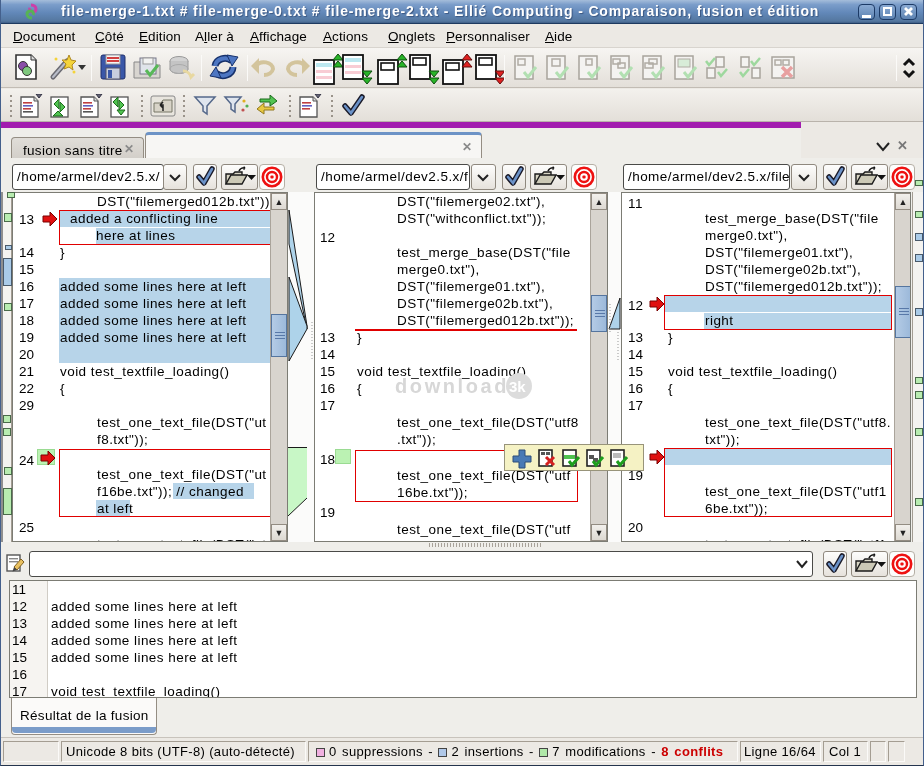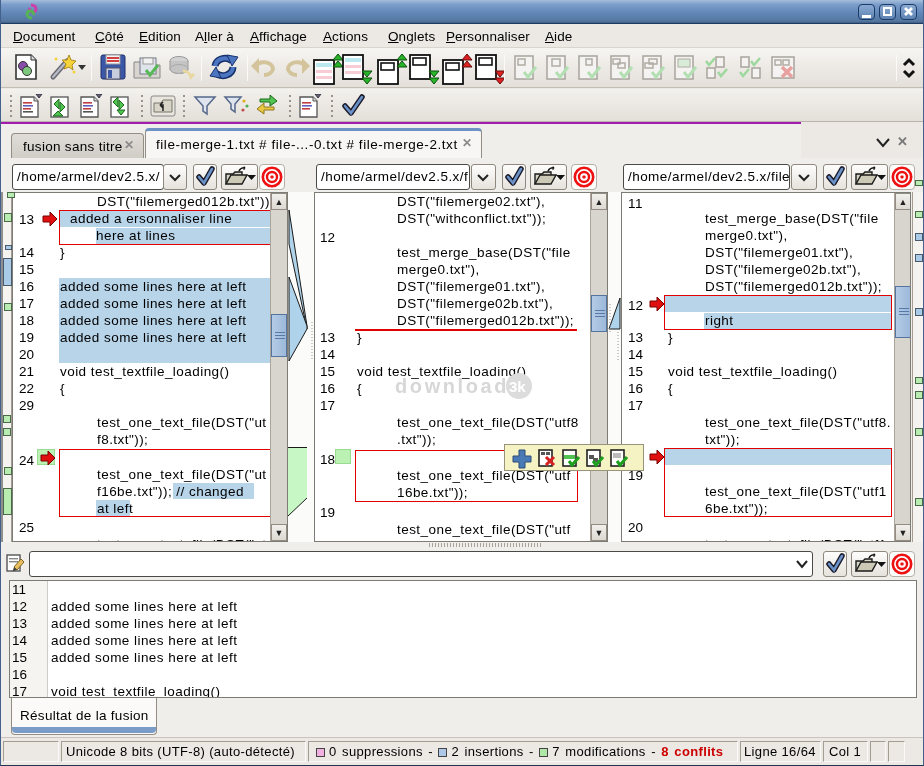--- a/index.html
+++ b/index.html
@@ -12,21 +12,21 @@
 
 #menu{left:0;top:24px;width:924px;height:24px;background:#ece9e4;border-bottom:1px solid #d8d4ce}
 .mi{position:absolute;top:5px;font-size:13.5px;letter-spacing:0.1px;color:#000;white-space:nowrap}
 .mi u{text-decoration:underline}
 
 #tb1{left:0;top:48px;width:924px;height:40px;background:linear-gradient(180deg,#f7f5f2,#e3dfd9);border-bottom:1px solid #c2bcb4}
 #tb2{left:0;top:89px;width:924px;height:33px;background:linear-gradient(180deg,#f3f1ed,#e3dfd9);border-bottom:1px solid #b9b3ab}
 .sep1{position:absolute;top:7px;width:1px;height:26px;background:#b0a99f;border-right:1px solid #fbfaf8}
 .grip{position:absolute;top:6px;width:2px;height:22px;background-image:repeating-linear-gradient(180deg,#9a938a 0 2px,transparent 2px 5px)}
 
-#tabrow{left:0;top:122px;width:800px;height:36px;background:#efeeea;border-top:2px solid #a21caf}
+#tabrow{left:0;top:122px;width:800px;height:36px;background:#efeeea;border-top:6px solid #a21caf}
 .tab1{left:10px;top:9px;width:133px;height:27px;background:linear-gradient(180deg,#e0ddd8,#cfcbc5);border:1px solid #948d83;border-bottom:none;border-radius:4px 4px 0 0}
 .tab2{left:144px;top:4px;width:337px;height:32px;background:#f7f6f4;border:1px solid #948d83;border-bottom:none;border-top:3px solid #6d93c6;border-radius:4px 4px 0 0}
 .tabtxt{font-size:13.5px;letter-spacing:0.3px;color:#000;white-space:nowrap}
 
 .pane{position:absolute;top:192px;height:350px;background:#fff;border:1px solid #7c7c74;overflow:hidden}
 .r{position:absolute;height:17px;line-height:17px;font-size:13.5px;letter-spacing:0.45px;color:#000;white-space:pre}
 .num{position:absolute;height:17px;line-height:17px;font-size:13.5px;color:#000;white-space:pre}
 .bluebg{position:absolute;background:#b7d4e9}
 .redbox{position:absolute;border:1px solid #e00000}
 .gbadge{position:absolute;background:#bbf2b3;border:1px solid #9adb92}
@@ -40,20 +40,21 @@
 
 .cell{position:absolute;top:741px;height:21px;border:1px solid #a49d92;border-right-color:#fbfaf8;border-bottom-color:#fbfaf8;font-size:13px;letter-spacing:0.35px;line-height:19px;color:#000;white-space:nowrap}
 .sq{display:inline-block;width:9px;height:9px;border:1px solid #444;vertical-align:-1px;margin-right:4px}
 </style></head>
 <body>
 <div class="abs" id="title">
   <svg class="abs" style="left:22px;top:3px" width="17" height="17" viewBox="0 0 17 17">
       <path d="M8 2c3 0 5 2 5 4s-2 3-4 3 -3-2-2-4" fill="none" stroke="#cc3fa8" stroke-width="3"></path>
       <path d="M9 15c-3 0-5-2-5-4s2-3 4-3 3 2 2 4" fill="none" stroke="#56b356" stroke-width="3"></path>
     </svg>
+  <div class="abs txt">file-merge-1.txt # file-merge-0.txt # file-merge-2.txt - Ellié Computing - Comparaison, fusion et édition</div>
   <div class="abs wbtn" style="left:857px">
       <div class="abs" style="left:3px;top:10px;width:9px;height:3px;background:#fff"></div>
     </div>
   <div class="abs wbtn" style="left:878px">
       <div class="abs" style="left:3px;top:2px;width:9px;height:9px;border:2px solid #fff"></div>
     </div>
   <div class="abs wbtn" style="left:899px"><svg width="15" height="14">
         <path d="M4 3 L11 10 M11 3 L4 10" stroke="#fff" stroke-width="2.8"></path>
       </svg></div>
 </div>
@@ -287,21 +288,20 @@
       <path d="M5 13 L11 20 L22 4" stroke="#1a1a28" stroke-width="5.5" fill="none" stroke-linecap="round" stroke-linejoin="round"></path>
       <path d="M5 13 L11 20 L22 4" stroke="#6b92c8" stroke-width="2.6" fill="none" stroke-linecap="round"></path>
     </svg>
 </div>
 <div class="abs" id="tabrow">
   <div class="abs tab1">
       <span class="abs tabtxt" style="left:11px;top:5px">fusion sans titre</span>
       <span class="abs" style="left:112px;top:4px;color:#8a8a8a;font-weight:bold;font-size:12px">✕</span>
     </div>
   <div class="abs tab2">
-      <span class="abs tabtxt" style="left:10px;top:6px;letter-spacing:0.55px">file-merge-1.txt # file-...-0.txt # file-merge-2.txt</span>
       <span class="abs" style="left:316px;top:5px;color:#8a8a8a;font-weight:bold;font-size:12px">✕</span>
     </div>
   <svg class="abs" style="left:874px;top:13px" width="16" height="12">
       <path d="M2 2 L8 9 L14 2" fill="none" stroke="#222" stroke-width="2"></path>
     </svg>
   <div class="abs" style="left:896px;top:10px;font-size:13px;color:#777;font-weight:bold">✕</div>
 </div>
 
 <div class="abs" id="content" style="left:0;top:158px;width:924px;height:580px;background:#efeeea"></div>
 
@@ -366,21 +366,21 @@
 <div class="pane" id="p1" style="left:11px;width:276px">
  <div class="bluebg" style="left:47px;top:18px;width:211px;height:16px"></div>
  <div class="bluebg" style="left:83px;top:35px;width:175px;height:16px"></div>
  <div class="redbox" style="left:46px;top:17px;width:213px;height:35px"></div>
  <div class="bluebg" style="left:46px;top:85px;width:213px;height:85px"></div>
  <div class="gbadge" style="left:24px;top:256px;width:18px;height:16px"></div>
  <div class="bluebg" style="left:160px;top:290px;width:81px;height:16px"></div>
  <div class="bluebg" style="left:83px;top:307px;width:34px;height:16px"></div>
  <div class="redbox" style="left:46px;top:256px;width:213px;height:68px"></div>
  <div class="r" style="left:84px;top:0">DST("filemerged012b.txt"));</div>
- <div class="r" style="left:57px;top:17px">added a ersonnaliser line</div>
+ <div class="r" style="left:57px;top:17px">added a conflicting line</div>
  <div class="r" style="left:83px;top:34px">here at lines</div>
  <div class="r" style="left:47px;top:51px">}</div>
  <div class="r" style="left:47px;top:85px">added some lines here at left</div>
  <div class="r" style="left:47px;top:102px">added some lines here at left</div>
  <div class="r" style="left:47px;top:119px">added some lines here at left</div>
  <div class="r" style="left:47px;top:136px">added some lines here at left</div>
  <div class="r" style="left:47px;top:170px">void test_textfile_loading()</div>
  <div class="r" style="left:47px;top:187px">{</div>
  <div class="r" style="left:84px;top:221px">test_one_text_file(DST("ut</div>
  <div class="r" style="left:84px;top:238px">f8.txt"));</div>

